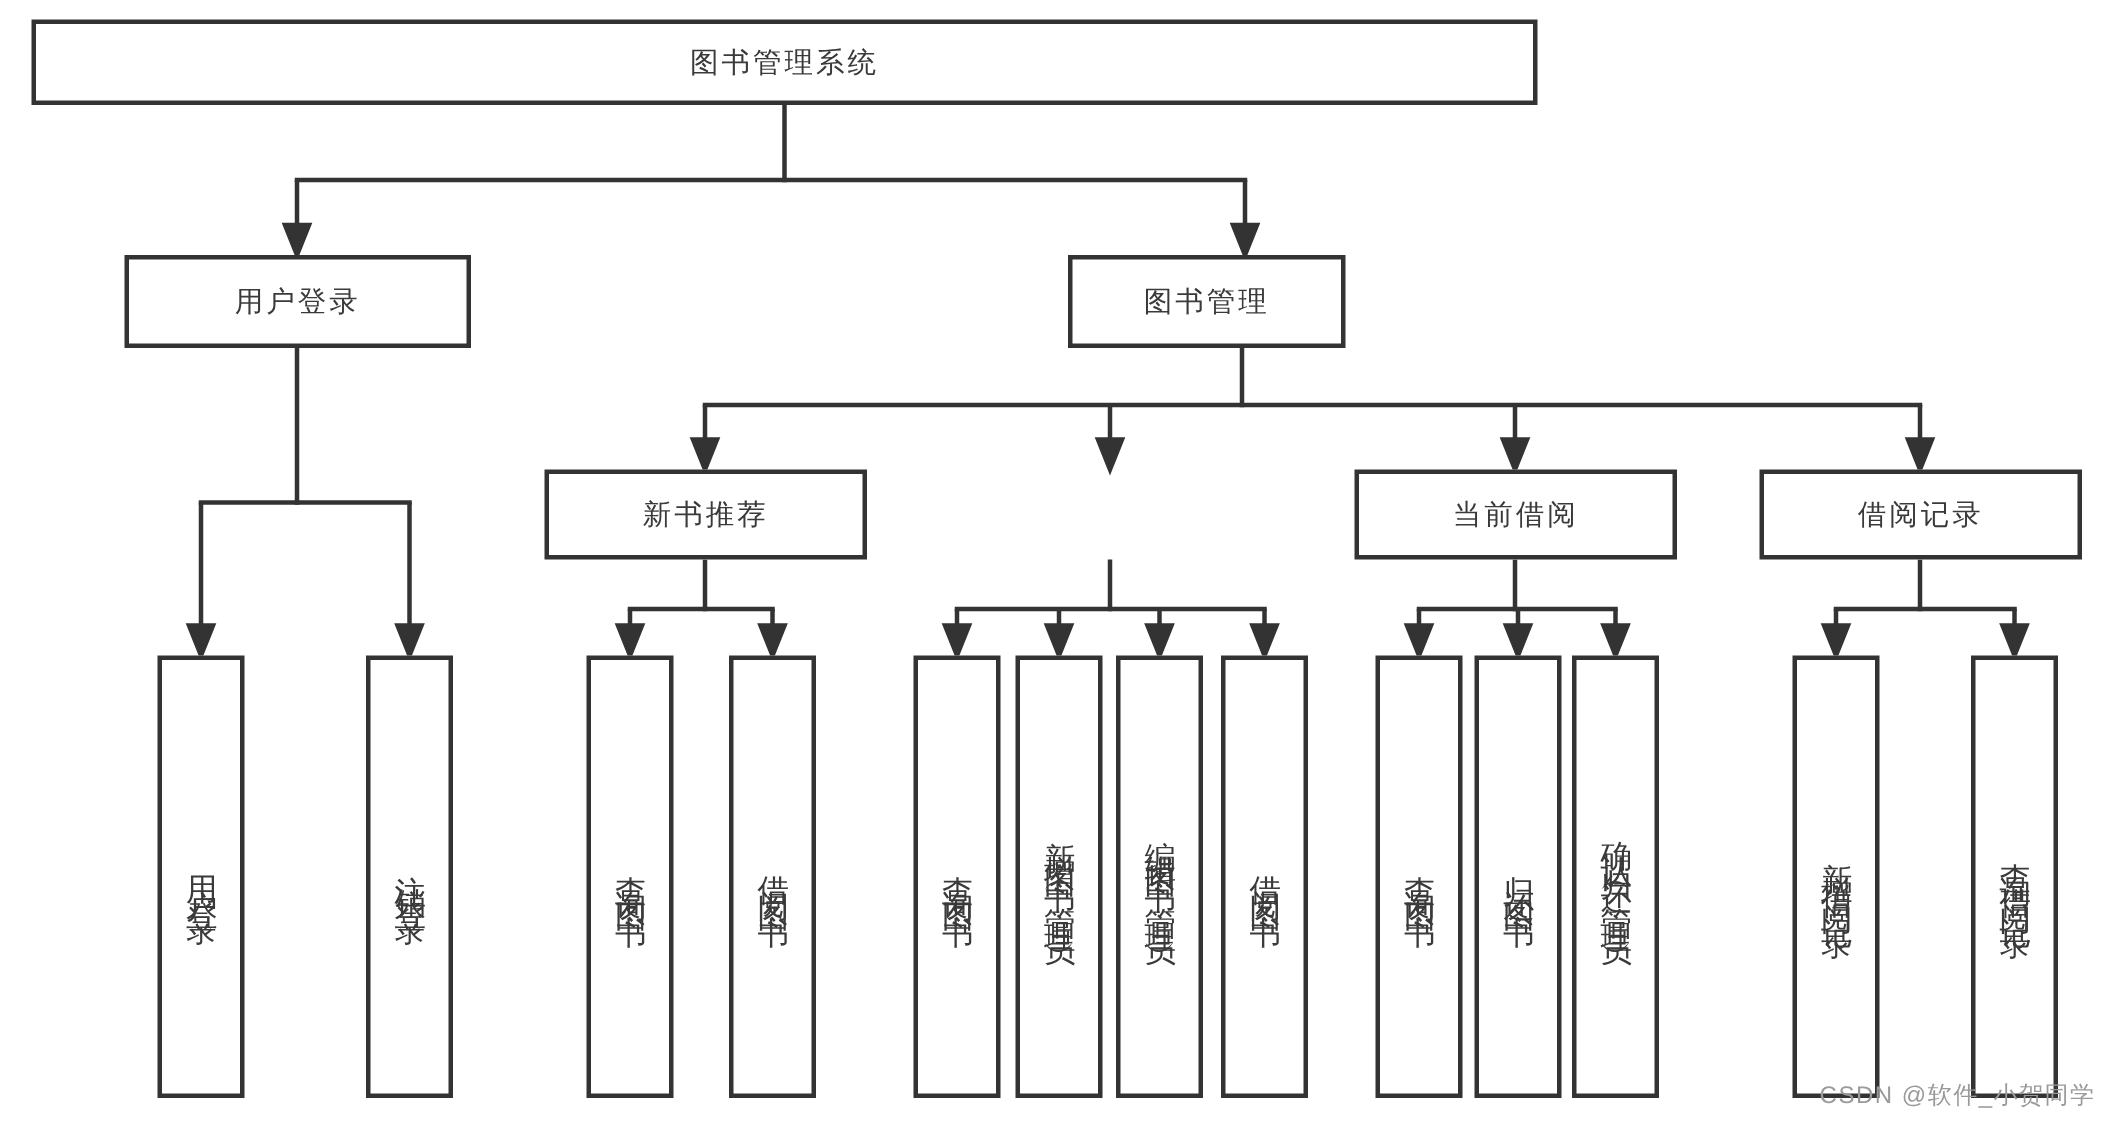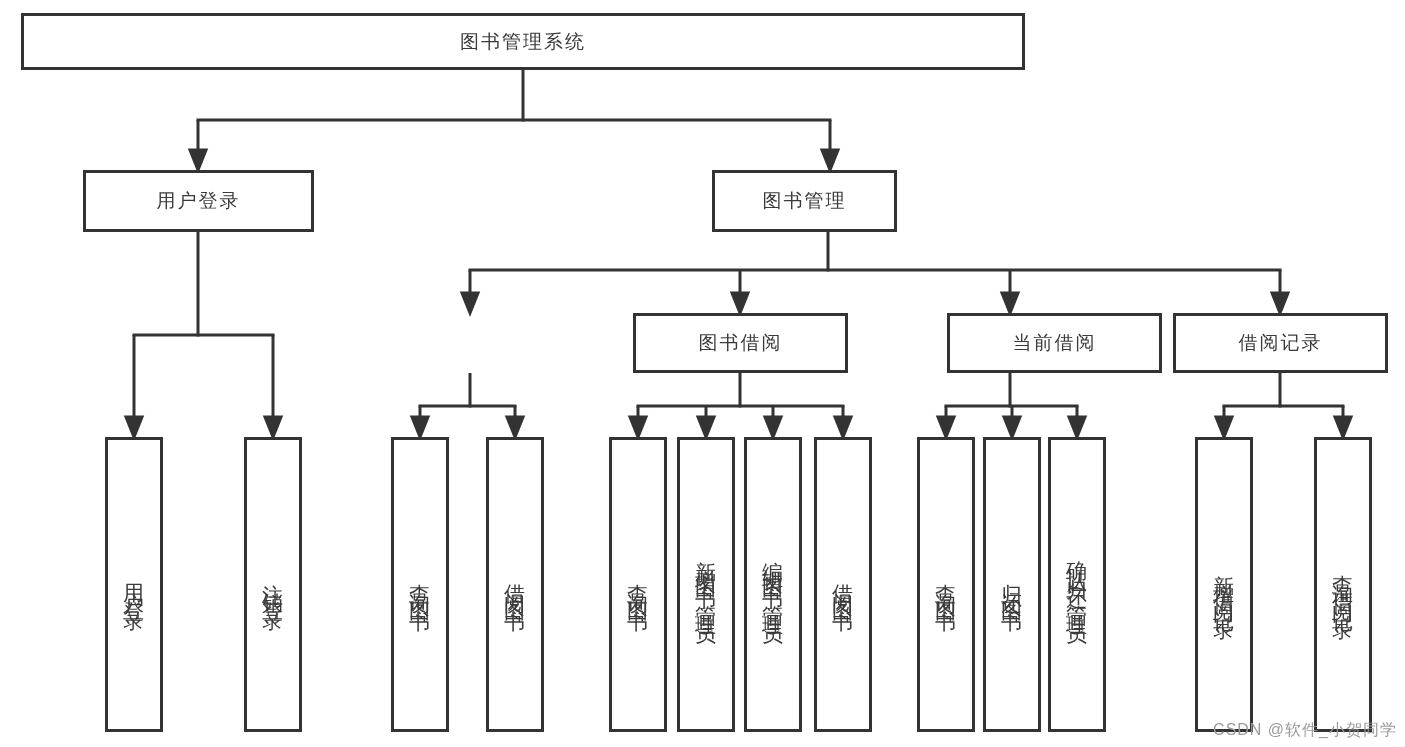--- a/index.html
+++ b/index.html
@@ -136,24 +136,24 @@
     <span class="h-label">图书管理系统</span>
   </div>
 
   <div class="box" style="left:83px; top:170px; width:231px; height:62px;">
     <span class="h-label">用户登录</span>
   </div>
   <div class="box" style="left:712px; top:170px; width:185px; height:62px;">
     <span class="h-label">图书管理</span>
   </div>
 
-  <div class="box" style="left:633px; top:313px; width:215px; height:60px;">
-    <span class="h-label">图书借阅</span>
-  </div>
-  <div class="box" style="left:903px; top:313px; width:215px; height:60px;margin-left:44px;">
+  <div class="box" style="left:363px; top:313px; width:215px; height:60px;">
+    <span class="h-label">新书推荐</span>
+  </div>
+  <div class="box" style="left:903px; top:313px; width:215px; height:60px;">
     <span class="h-label">当前借阅</span>
   </div>
   <div class="box" style="left:1173px; top:313px; width:215px; height:60px;">
     <span class="h-label">借阅记录</span>
   </div>
 
   <div class="box" style="left:105px; top:437px; width:58px; height:295px;">
     <span class="v-label">用户登录</span>
   </div>
   <div class="box" style="left:244px; top:437px; width:58px; height:295px;">

